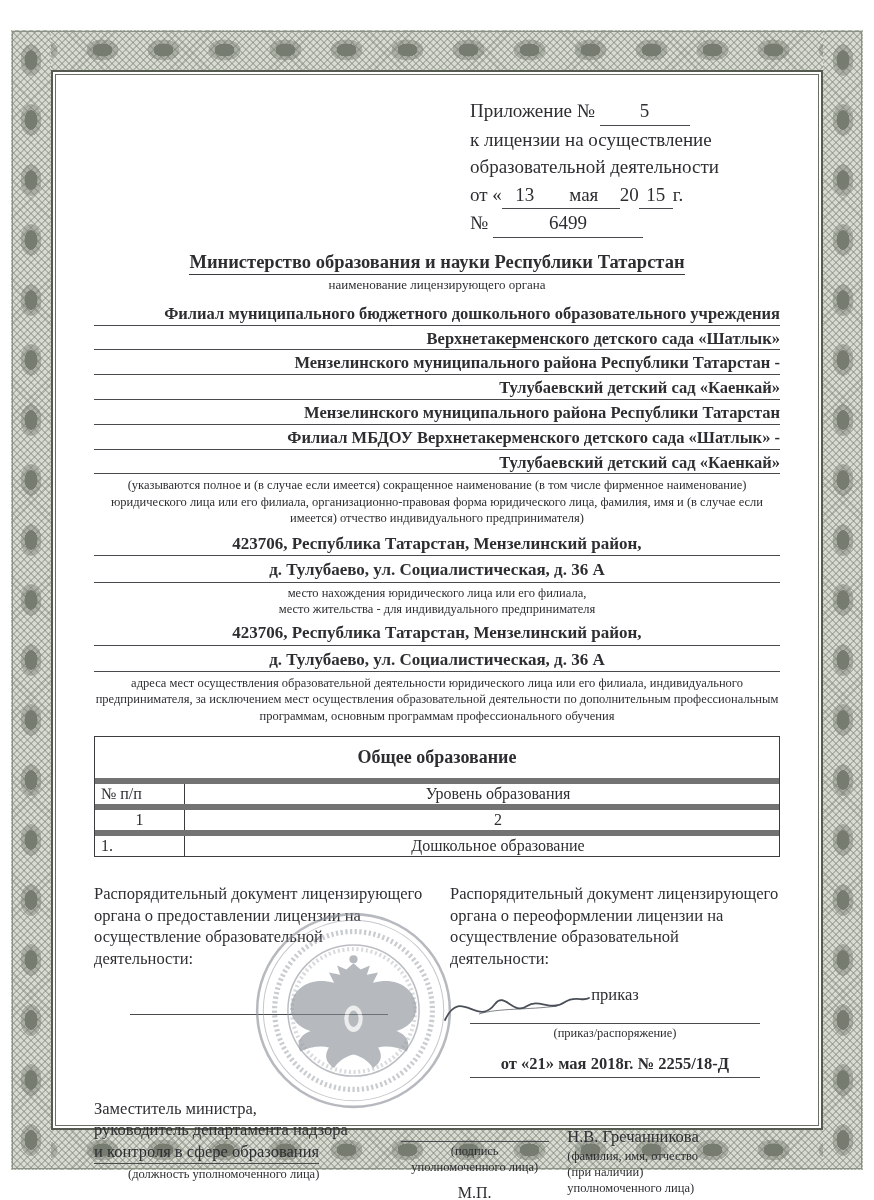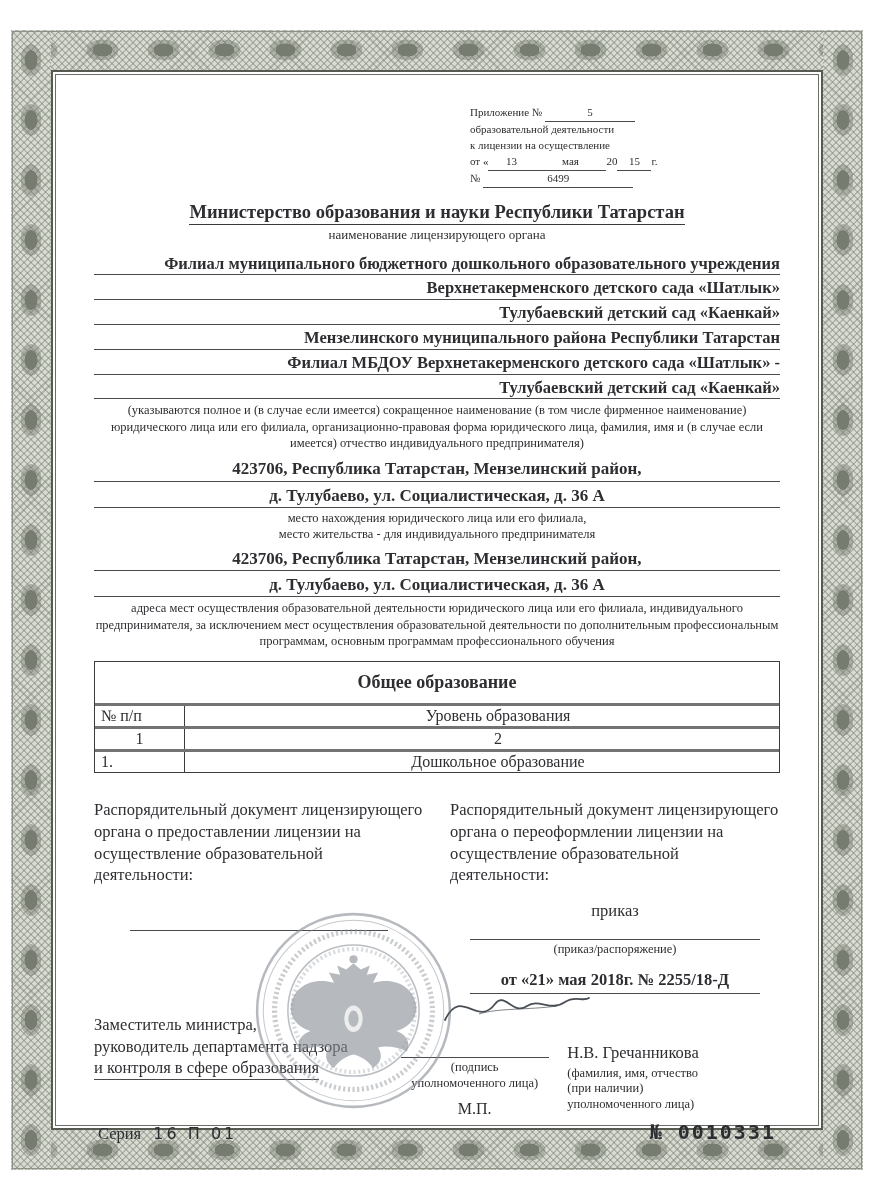--- a/index.html
+++ b/index.html
@@ -35,21 +35,21 @@
   .rule-a { inset:1px;  border:1px solid #8b9184; }
   .rule-b { inset:40px; border:2px solid #565b50; }
   .rule-c { inset:44px; border:1px solid #6b7065; }
 
   .content {
     position:absolute; inset:47px; background:transparent;
     padding:14px 36px 14px; display:flex; flex-direction:column;
   }
 
   
-  .appendix { margin-left:auto; width:310px; font-size:11px; line-height:1.45; margin-top:14px; }
+  .appendix { margin-left:auto; width:310px; font-size:19px; line-height:1.45; margin-top:6px; }
   .u { display:inline-block; border-bottom:1px solid #4a4a4e; text-align:center; }
   .u.num5 { min-width:90px; }
   .u.day { min-width:46px; } .u.mon { min-width:72px; } .u.yr { min-width:34px; }
   .u.lic { min-width:150px; }
 
   .ministry { text-align:center; margin-top:14px; }
   .ministry .title {
     font-size:18.5px; font-weight:700; display:inline-block;
     border-bottom:1.5px solid #3a3a3e; padding-bottom:1px;
   }
@@ -62,21 +62,21 @@
   .small-note { font-size:12.5px; text-align:center; line-height:1.3; margin-top:3px; }
 
   .addr-line {
     border-bottom:1px solid #4a4a4e; text-align:center;
     font-size:17px; font-weight:600; padding:4px 0 1px; line-height:1.2;
   }
 
   
   .edu-table { margin-top:12px; border:1.5px solid #3c3c40; font-size:16px; }
   .edu-title { text-align:center; font-weight:700; font-size:18px; padding:10px 0; }
-  .edu-row { display:flex; border-top:3px solid #737373;gap:32px; }
+  .edu-row { display:flex; border-top:6px solid #737373;gap:32px; }
   .edu-c1 { width:90px; border-right:1px solid #3c3c40; text-align:left; padding:1px 6px; }
   .edu-c1.center, .edu-c2.center { text-align:center; }
   .edu-c2 { flex:1; text-align:center; padding:1px 6px; }
 
   
   .orders { display:flex; gap:26px; margin-top:26px; font-size:16.5px; line-height:1.32; }
   .orders .col { flex:1; }
   .blank-line { border-bottom:1px solid #4a4a4e; width:78%; margin:44px auto 0; height:1px; }
   .prikaz { text-align:center; border-bottom:1px solid #4a4a4e; width:88%; margin:14px auto 0; padding-bottom:17px; }
   .prikaz-note { font-size:12.5px; text-align:center; margin-top:1px; }
@@ -119,39 +119,40 @@
   <div class="rule rule-b"></div>
   <div class="rule rule-c"></div>
 
   <div class="content">
 
     <div class="appendix">
       <div>
         <span>Приложение №</span>
         <span class="u num5">5</span>
       </div>
+      <div>к лицензии на осуществление</div>
       <div>образовательной деятельности</div>
-      <div>к лицензии на осуществление</div>
       <div>
         <span>от «</span><span class="u day">13</span><span class="u mon">мая</span><span>20</span><span class="u yr">15</span><span>г.</span>
       </div>
       <div>
         <span>№</span>
         <span class="u lic">6499</span>
       </div>
     </div>
 
     <div class="ministry">
       <div class="title">Министерство образования и науки Республики Татарстан</div>
       <div class="subtitle">наименование лицензирующего органа</div>
     </div>
 
     <div style="margin-top:8px;">
       <div class="org-line">Филиал муниципального бюджетного дошкольного образовательного учреждения</div>
       <div class="org-line">Верхнетакерменского детского сада «Шатлык»</div>
+      <div class="org-line">Мензелинского муниципального района Республики Татарстан -</div>
       <div class="org-line">Тулубаевский детский сад «Каенкай»</div>
       <div class="org-line">Мензелинского муниципального района Республики Татарстан</div>
       <div class="org-line">Филиал МБДОУ Верхнетакерменского детского сада «Шатлык» -</div>
       <div class="org-line">Тулубаевский детский сад «Каенкай»</div>
       <div class="small-note">(указываются полное и (в случае если имеется) сокращенное наименование (в том числе фирменное наименование) юридического лица или его филиала, организационно-правовая форма юридического лица, фамилия, имя и (в случае если имеется) отчество индивидуального предпринимателя)</div>
     </div>
 
     <div style="margin-top:4px;">
       <div class="addr-line">423706, Республика Татарстан, Мензелинский район,</div>
       <div class="addr-line">д. Тулубаево, ул. Социалистическая, д. 36 А</div>
@@ -192,20 +193,21 @@
         <div class="prikaz-note">(приказ/распоряжение)</div>
         <div class="order-date">от «21» мая 2018г. № 2255/18-Д</div>
       </div>
     </div>
 
     <div class="sig">
       <div class="sig-left">
         <div>Заместитель министра,</div>
         <div>руководитель департамента надзора</div>
         <div><span class="ul3">и контроля в сфере образования</span></div>
+        <div class="note">(должность уполномоченного лица)</div>
       </div>
       <div class="sig-mid">
         <div class="line"></div>
         <div class="note">
           <div>(подпись</div>
           <div>уполномоченного лица)</div>
         </div>
         <div class="mp">М.П.</div>
       </div>
       <div class="sig-right">

